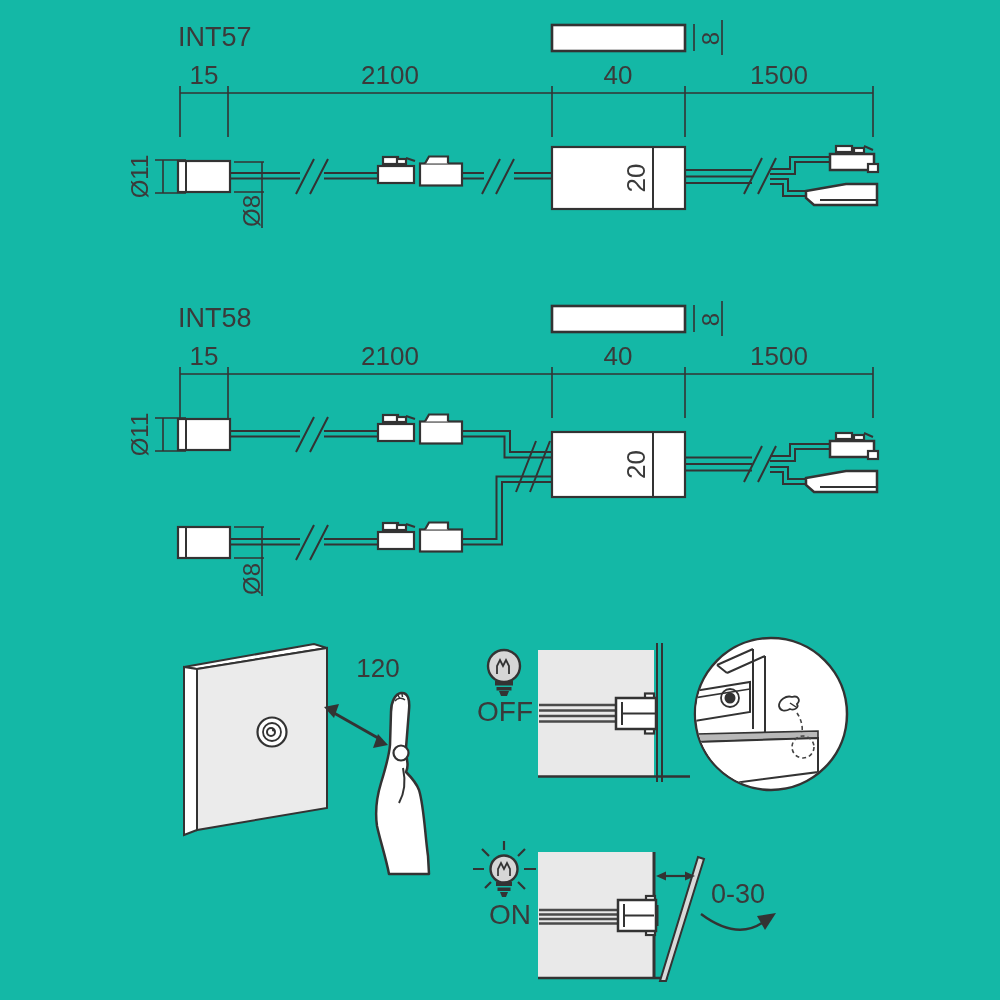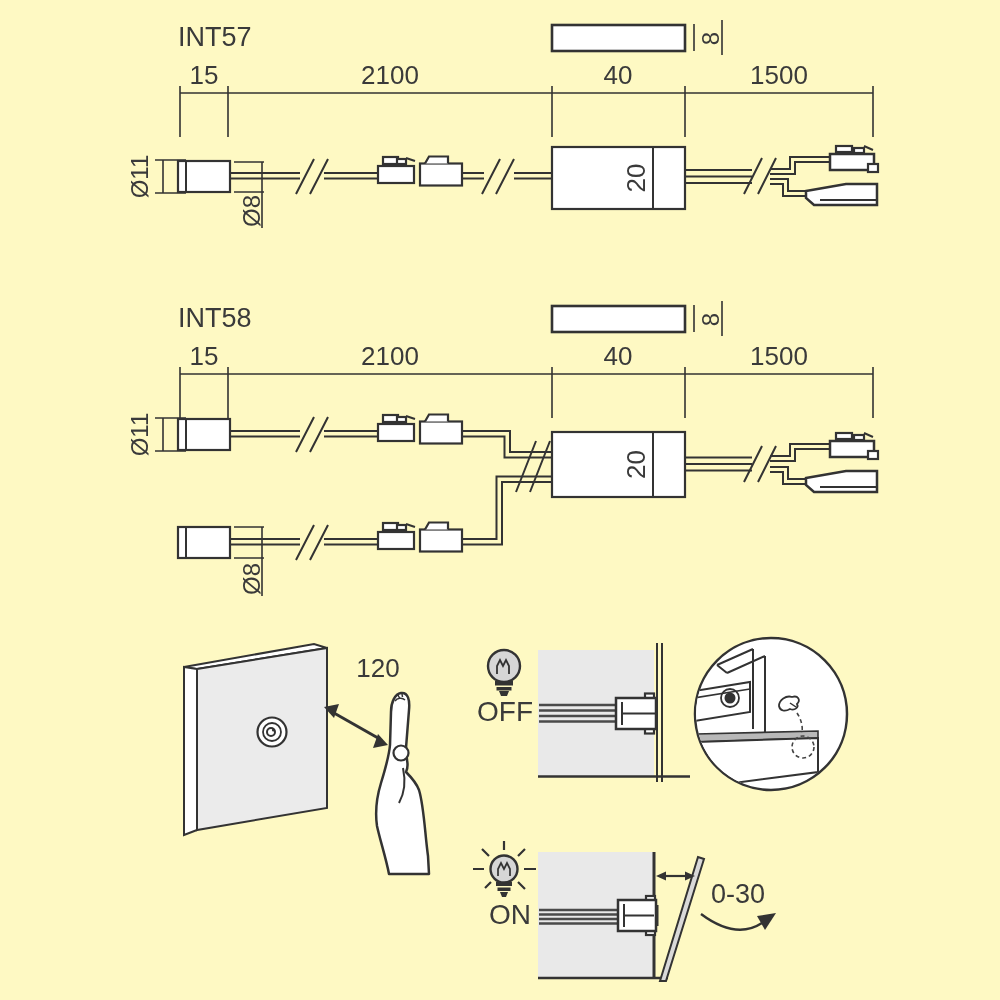--- a/index.html
+++ b/index.html
@@ -1,16 +1,16 @@
 <!DOCTYPE html>
 <html><head>
 <meta charset="utf-8">
 <style>
   html,body{margin:0;padding:0;background:#fff;}
-  .stage{position:relative;width:1000px;height:1000px;background:#fef9c3;overflow:hidden;}
+  .stage{position:relative;width:1000px;height:1000px;background:#14b8a6;overflow:hidden;}
   svg{position:absolute;left:0;top:0;}
   text{font-family:"Liberation Sans","DejaVu Sans",sans-serif;fill:#3a3a3a;}
   .t24{font-size:24px;} .t26{font-size:26px;} .t27{font-size:27px;} .t28{font-size:28px;}
   .ln{stroke:#333;stroke-width:1.6;fill:none;}
   .cab{stroke:#333;stroke-width:2;fill:none;}
   .brk{stroke:#333;stroke-width:2;fill:none;}
   .comp{fill:#fff;stroke:#333;stroke-width:2.2;}
   .comp3{fill:#fff;stroke:#333;stroke-width:2.5;}
   .thick{fill:#fff;stroke:#333;stroke-width:2.6;}
   .wire{stroke:#4a4a4a;stroke-width:2.3;fill:none;}

